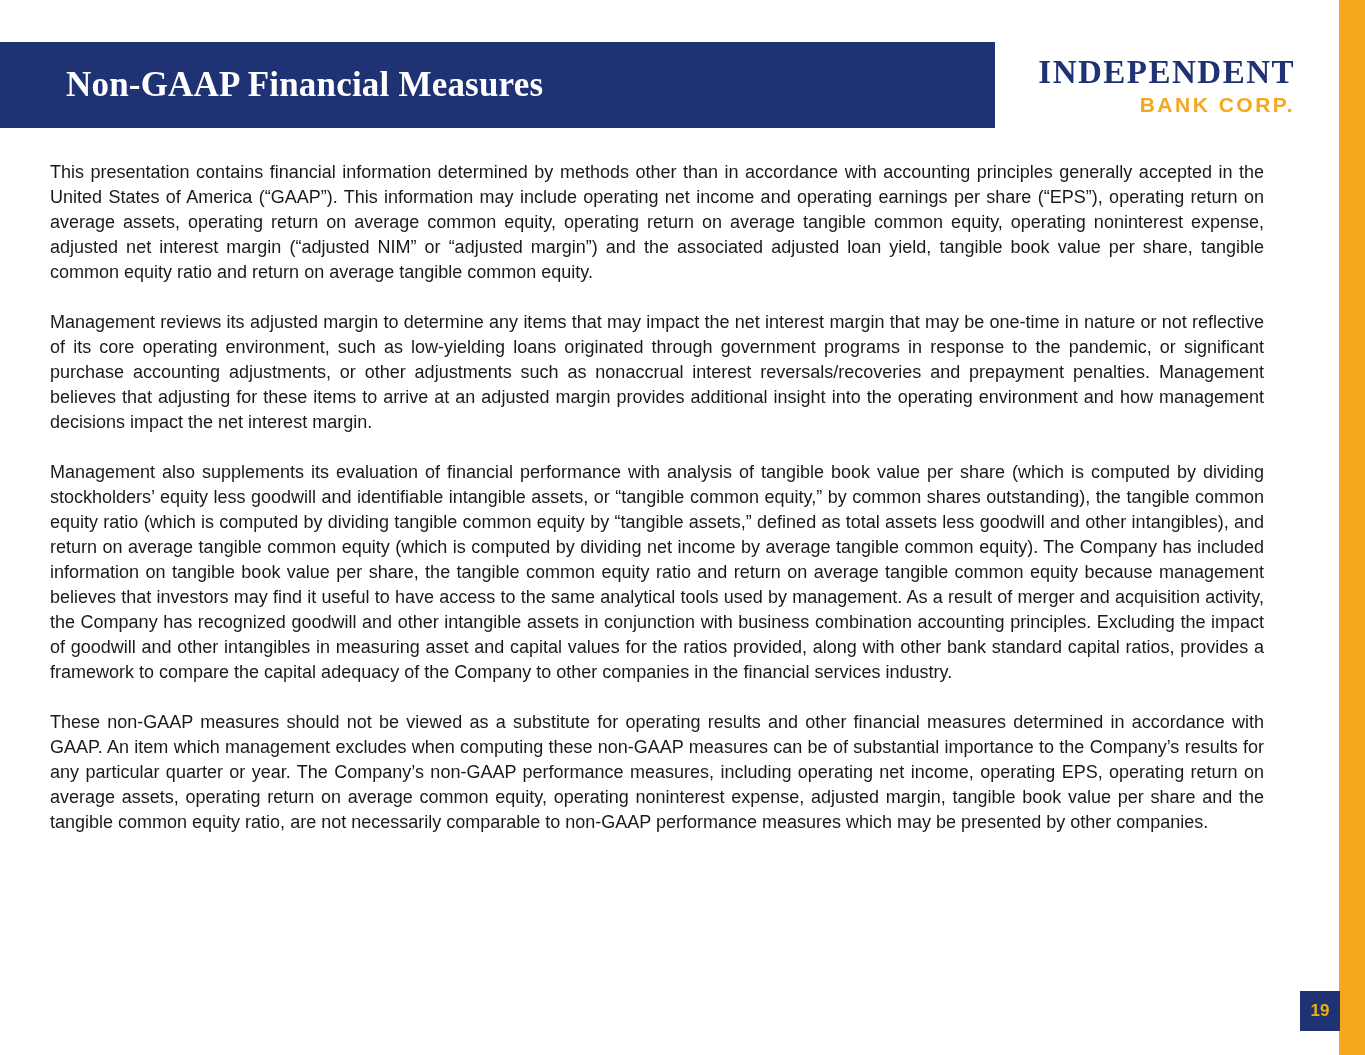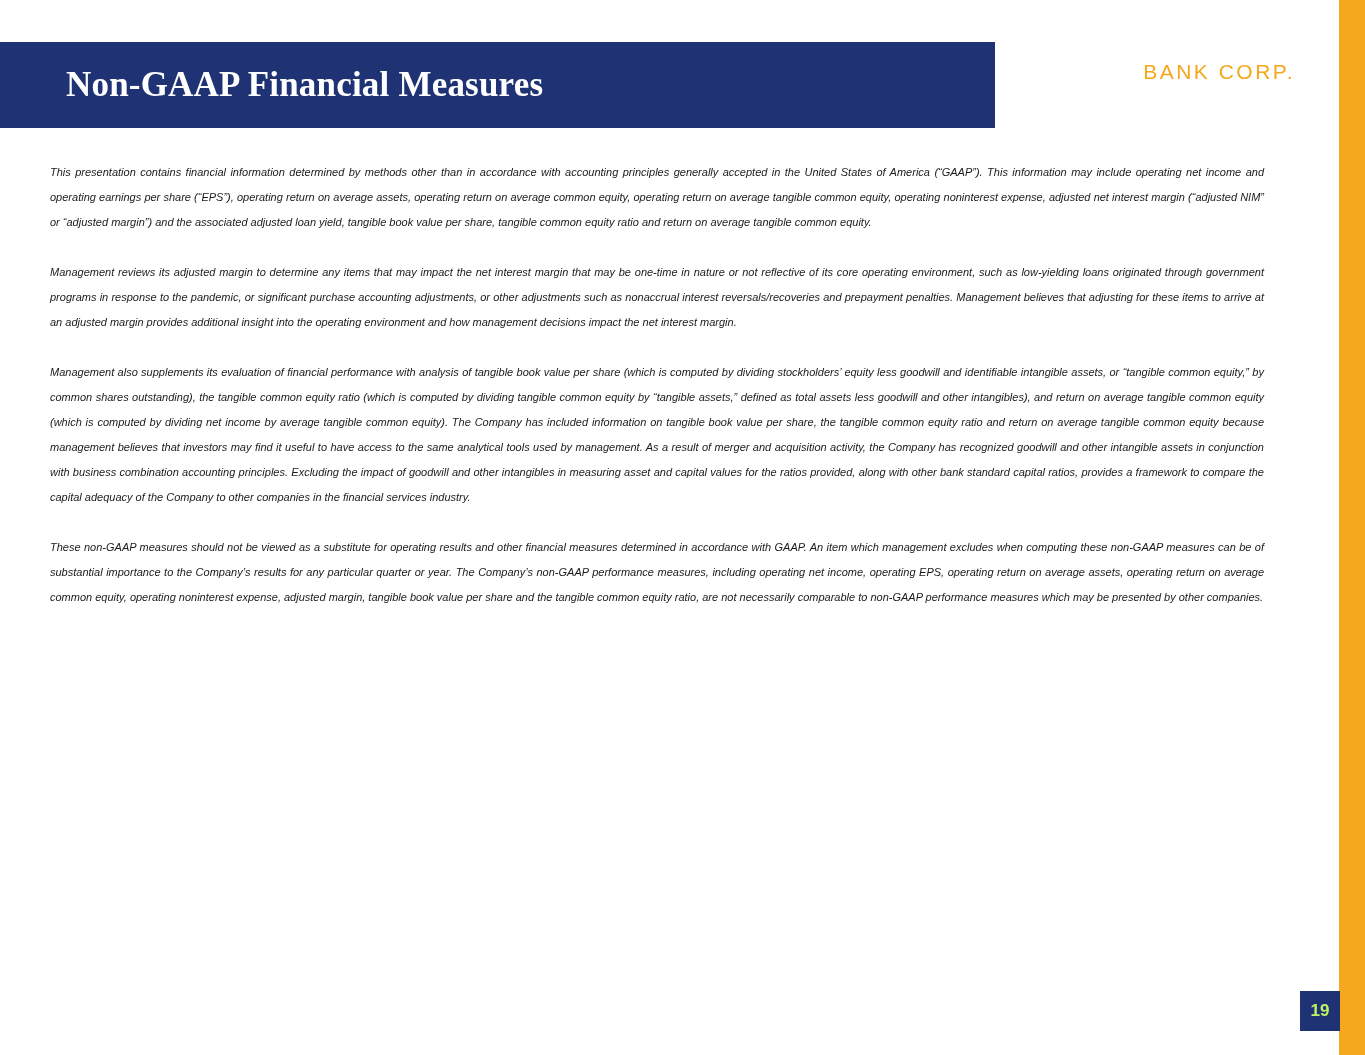--- a/index.html
+++ b/index.html
@@ -53,70 +53,70 @@
   .logo-top{
     font-family:"Liberation Serif",serif;
     font-weight:600;
     font-size:33px;
     letter-spacing:1.5px;
     color:var(--navy);
   }
   .logo-bottom{
     margin-top:5px;
     font-family:"Liberation Sans",sans-serif;
-    font-weight:normal;
+    font-weight:bold;
     font-size:21px;
     letter-spacing:2.5px;
     color:var(--gold);
   }
   
   .content{
     position:absolute;
     left:50px;
     top:160px;
     width:1218px;
   }
   .para{
     margin:0 4px 25px 0;
-    font-style:italic;
-    font-size:11px;
+    font-size:18px;
     line-height:25px;
     text-align:justify;
     color:var(--text);
   }
   
   .page-badge{
     position:absolute;
     right:25px;
     bottom:24px;
     width:40px;
     height:40px;
     background:var(--navy);
     display:flex;
     align-items:center;
     justify-content:center;
   }
   .page-badge span{
-    color:#bef264;
+    color:#eab308;
     font-weight:bold;
     font-size:17px;
   }
 </style>
 </head>
 <body>
 
 <div class="slide">
 
   <div class="gold-stripe"></div>
 
   <header class="header-bar">
     <h1 class="title">Non-GAAP Financial Measures</h1>
   </header>
 
   <div class="logo">
+    <div class="logo-top">INDEPENDENT</div>
     <div class="logo-bottom">BANK CORP.</div>
   </div>
 
   <main class="content">
     <p class="para">This presentation contains financial information determined by methods other than in accordance with accounting principles generally accepted in the United States of America (“GAAP”).  This information may include operating net income and operating earnings per share (“EPS”), operating return on average assets, operating return on average common equity, operating return on average tangible common equity, operating noninterest expense, adjusted net interest margin (“adjusted NIM” or “adjusted margin”) and the associated adjusted loan yield, tangible book value per share, tangible common equity ratio and return on average tangible common equity.</p>
     <p class="para">Management reviews its adjusted margin to determine any items that may impact the net interest margin that may be one-time in nature or not reflective of its core operating environment, such as low-yielding loans originated through government programs in response to the pandemic, or significant purchase accounting adjustments, or other adjustments such as nonaccrual interest reversals/recoveries and prepayment penalties.  Management believes that adjusting for these items to arrive at an adjusted margin provides additional insight into the operating environment and how management decisions impact the net interest margin.</p>
     <p class="para">Management also supplements its evaluation of financial performance with analysis of tangible book value per share (which is computed by dividing stockholders’ equity less goodwill and identifiable intangible assets, or “tangible common equity,” by common shares outstanding), the tangible common equity ratio (which is computed by dividing tangible common equity by “tangible assets,” defined as total assets less goodwill and other intangibles), and return on average tangible common equity (which is computed by dividing net income by average tangible common equity).  The Company has included information on tangible book value per share, the tangible common equity ratio and return on average tangible common equity because management believes that investors may find it useful to have access to the same analytical tools used by management.  As a result of merger and acquisition activity, the Company has recognized goodwill and other intangible assets in conjunction with business combination accounting principles.  Excluding the impact of goodwill and other intangibles in measuring asset and capital values for the ratios provided, along with other bank standard capital ratios, provides a framework to compare the capital adequacy of the Company to other companies in the financial services industry.</p>
     <p class="para">These non-GAAP measures should not be viewed as a substitute for operating results and other financial measures determined in accordance with GAAP.  An item which management excludes when computing these non-GAAP measures can be of substantial importance to the Company’s results for any particular quarter or year.  The Company’s non-GAAP performance measures, including operating net income, operating EPS, operating return on average assets, operating return on average common equity, operating noninterest expense, adjusted margin, tangible book value per share and the tangible common equity ratio, are not necessarily comparable to non-GAAP performance measures which may be presented by other companies.</p>
   </main>
 

